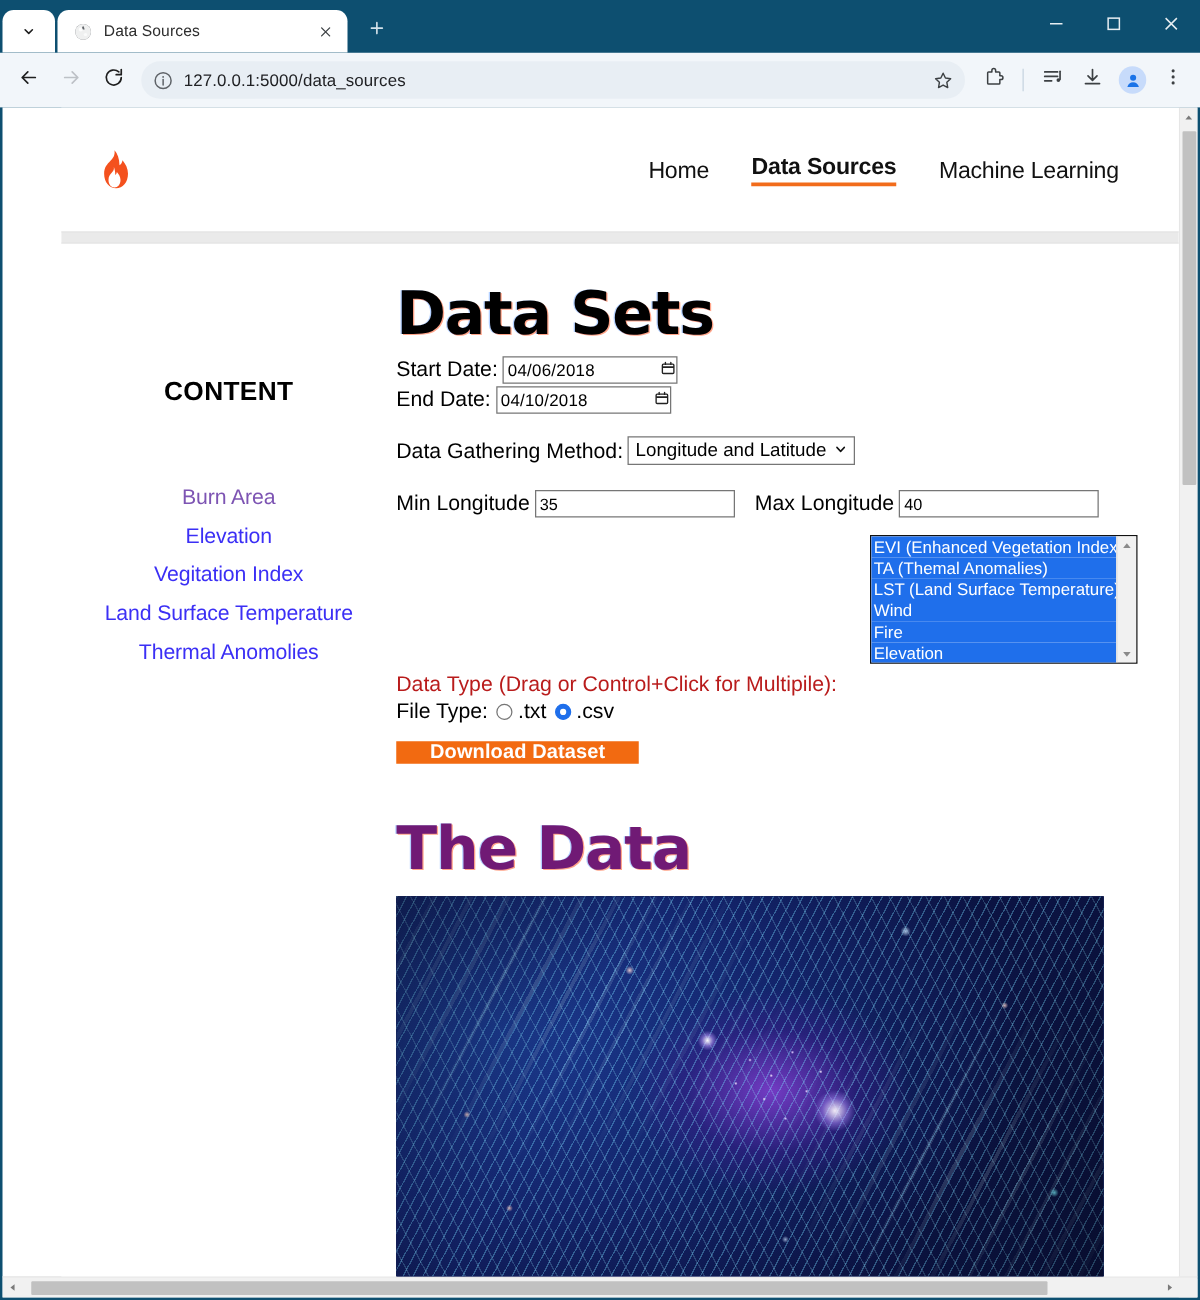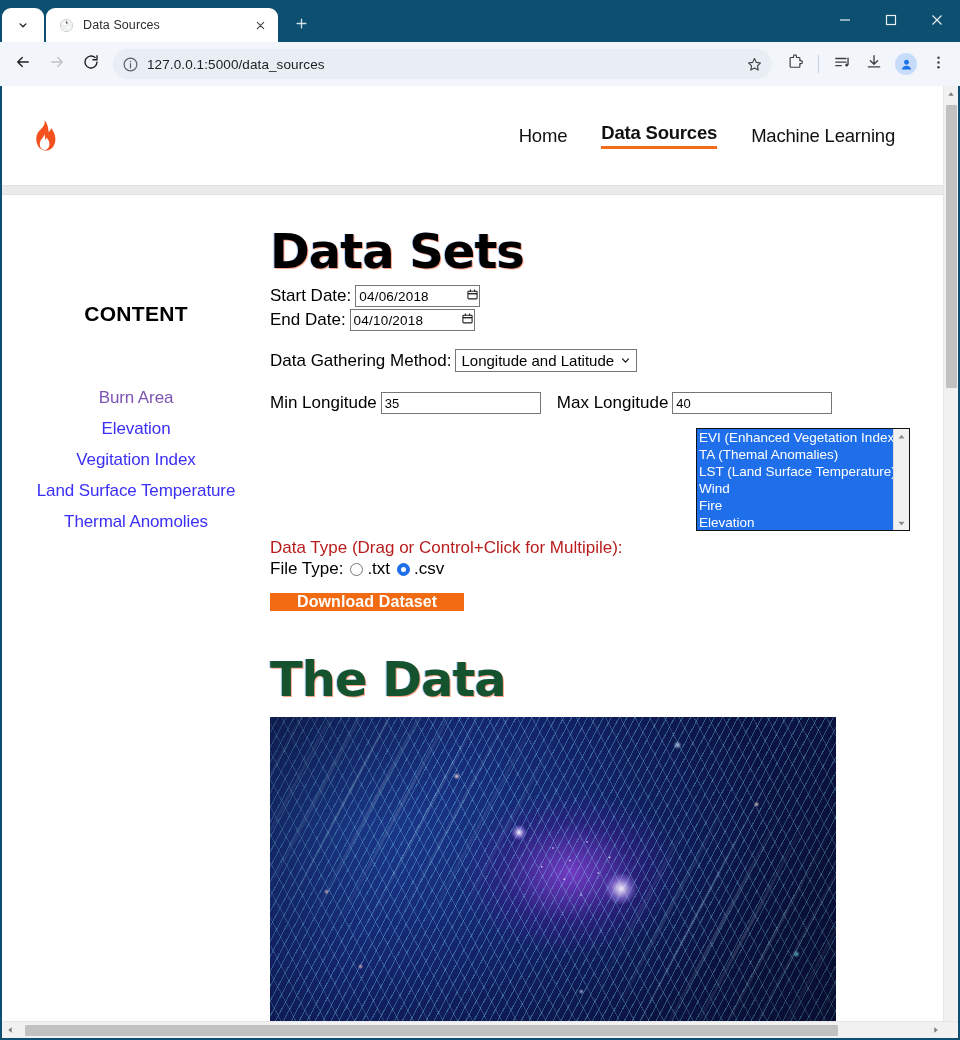--- a/index.html
+++ b/index.html
@@ -152,20 +152,21 @@
     flex-direction: column;
     border-left: 2px solid #0d4f70;
     border-right: 2px solid #0d4f70;
     border-bottom: 2px solid #0d4f70;
     overflow: hidden;
   }
   .page-scroll-area {
     flex: 1 1 auto;
     display: flex;
     min-height: 0;
+    margin-left: 47px;
   }
   .page {
     flex: 1 1 auto;
     background: #ffffff;
     position: relative;
     overflow: hidden;
   }
 
   
   .vscroll {
@@ -278,39 +279,39 @@
     letter-spacing: -1px;
     color: #000;
     font-family: "DejaVu Sans", sans-serif;
     text-shadow: 1px 1px 0 rgba(255,90,40,.55), -1px 0 0 rgba(40,120,255,.35);
   }
   h1.data-h1 {
     font-size: 48px;
     margin: 40px 0 10px 0;
     font-weight: 800;
     letter-spacing: -1px;
-    color: #14532d;
+    color: #701a75;
     font-family: "DejaVu Sans", sans-serif;
     text-shadow: 1px 1px 0 rgba(255,90,40,.55), -1px 0 0 rgba(40,120,255,.35);
   }
   .form-line {
     font-size: 17px;
     color: #000;
     margin-bottom: 2px;
     display: flex; align-items: center;
     gap: 0;
   }
   .flbl { margin-right: 4px; white-space: nowrap; }
   .date-wrap {
     display: inline-flex; align-items: center;
     border: 1px solid #767676;
     background: #fff;
     height: 22px;
     padding: 0 0 0 3px;
-    width: 125px;
+    width: 140px;
     justify-content: space-between;
   }
   .date-wrap span.dv {
     font-size: 13.5px; color: #000;
     font-family: "Liberation Sans", sans-serif;
     letter-spacing: .2px;
   }
   .sel-fake {
     display:inline-flex;align-items:center;gap:6px;
     border:1px solid #767676;background:#fff;

